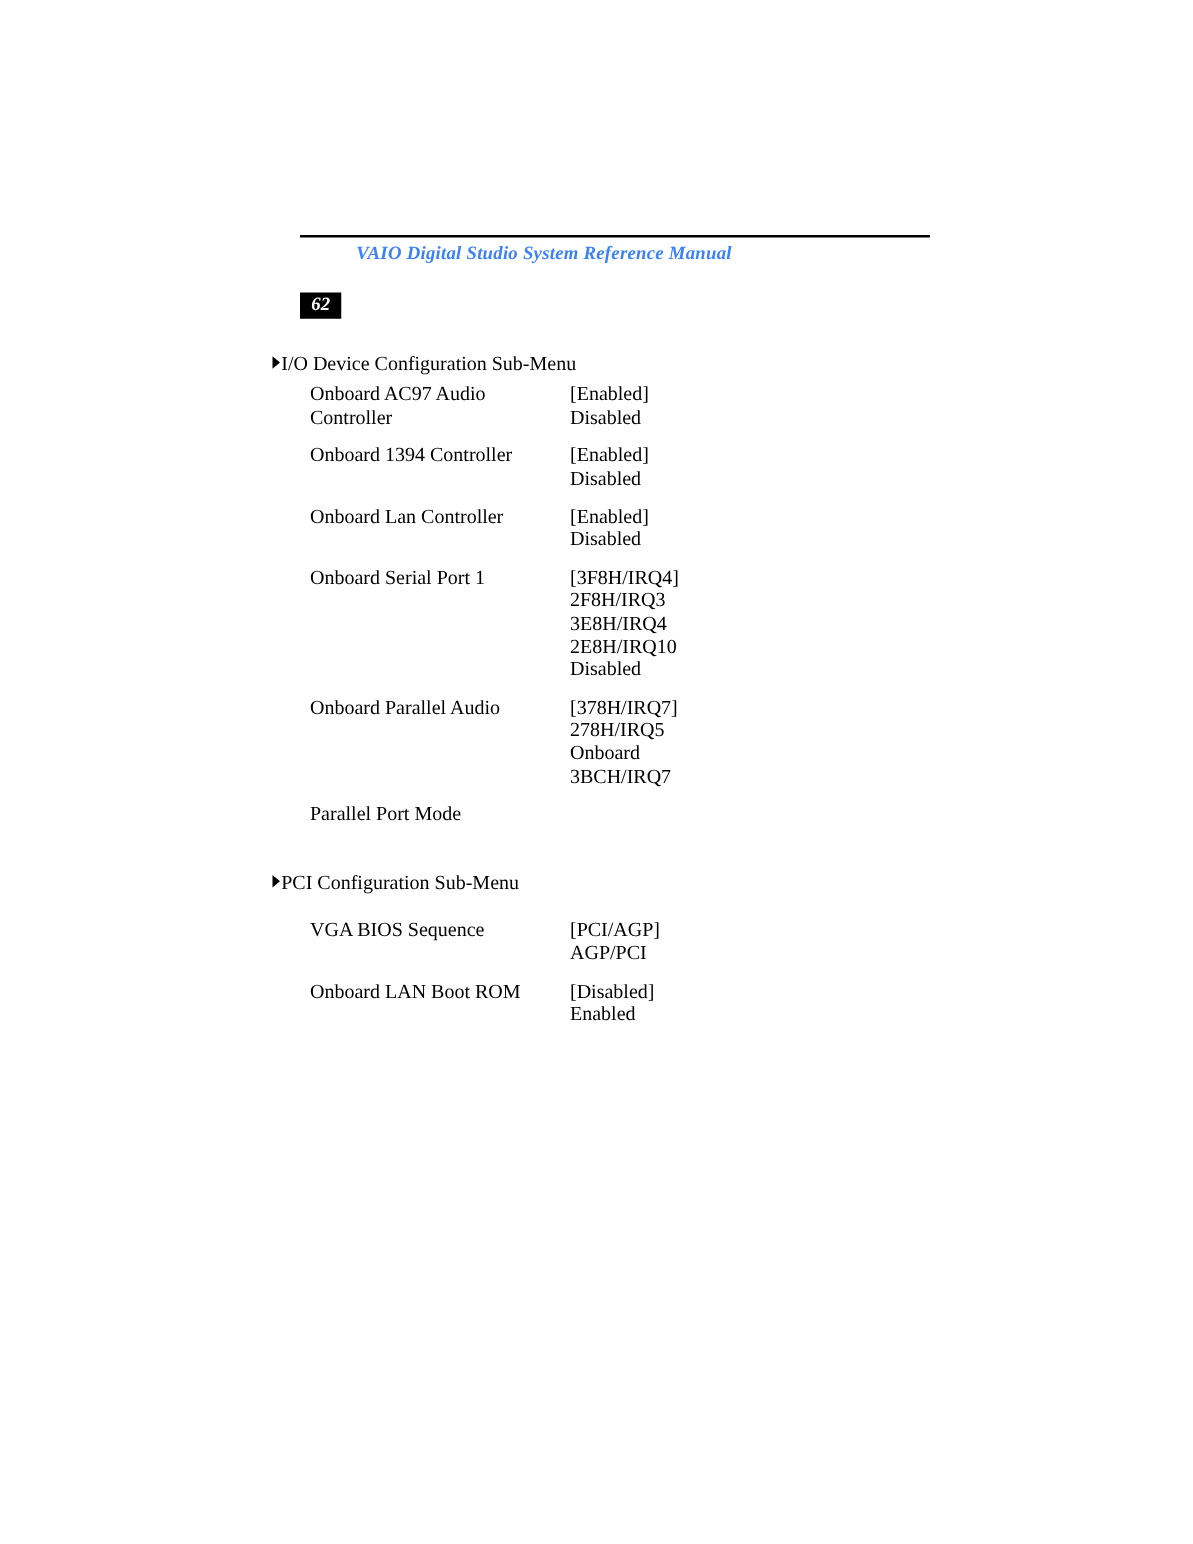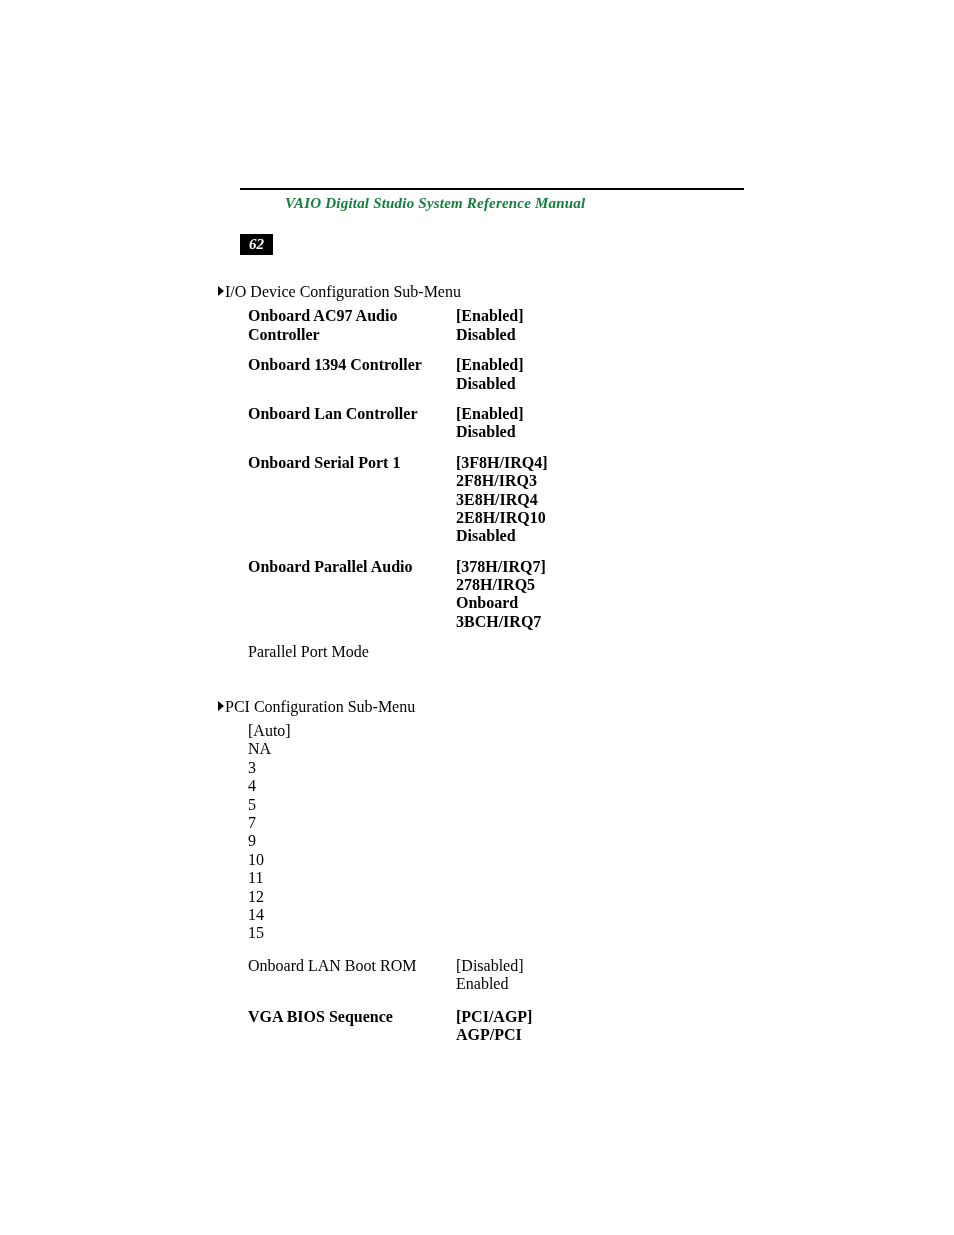--- a/index.html
+++ b/index.html
@@ -33,21 +33,21 @@
     font-weight: bold;
     font-style: italic;
     font-size: 15px;
     padding: 2px 9px 2px 9px;
     margin-top: 42px;
   }
   .header-title {
     position: absolute;
     left: 285px;
     top: 195px;
-    color: #15803d;
+    color: #3b82f6;
     font-style: italic;
     font-weight: bold;
     font-size: 15px;
     letter-spacing: 0.2px;
   }
   .content {
     position: absolute;
     left: 218px;
     top: 247px;
     width: 526px;
@@ -70,21 +70,21 @@
     display: inline;
   }
   .items {
     margin-left: 30px;
   }
   .item-row {
     display: flex;
     align-items: flex-start;
     margin-bottom: 14px;
   }
-  .item-row.tight { margin-bottom: 12px; font-weight: bold; }
+  .item-row.tight { margin-bottom: 12px; }
   .item-label {
     flex: 0 0 208px;
     white-space: pre-line;
   }
   .item-values {
     flex: 1;
     white-space: pre-line;
   }
   .section2 { }
 </style>
@@ -135,39 +135,27 @@
       <div class="item-row">
         <div class="item-label">Parallel Port Mode</div>
       </div>
     </div>
 
     <div class="submenu-heading section2">
       <span class="tri"></span><span class="lbl">PCI Configuration Sub-Menu</span>
     </div>
     <div class="items">
       <div class="item-row">
-        <div class="item-values">[Auto]
-NA
-3
-4
-5
-7
-9
-10
-11
-12
-14
-15</div>
+      </div>
+      <div class="item-row tight">
+        <div class="item-label">VGA BIOS Sequence</div>
+        <div class="item-values">[PCI/AGP]
+AGP/PCI</div>
       </div>
       <div class="item-row">
         <div class="item-label">Onboard LAN Boot ROM</div>
         <div class="item-values">[Disabled]
 Enabled</div>
-      </div>
-      <div class="item-row tight">
-        <div class="item-label">VGA BIOS Sequence</div>
-        <div class="item-values">[PCI/AGP]
-AGP/PCI</div>
       </div>
     </div>
 
   </div>
 </div>
 
 </body></html>

